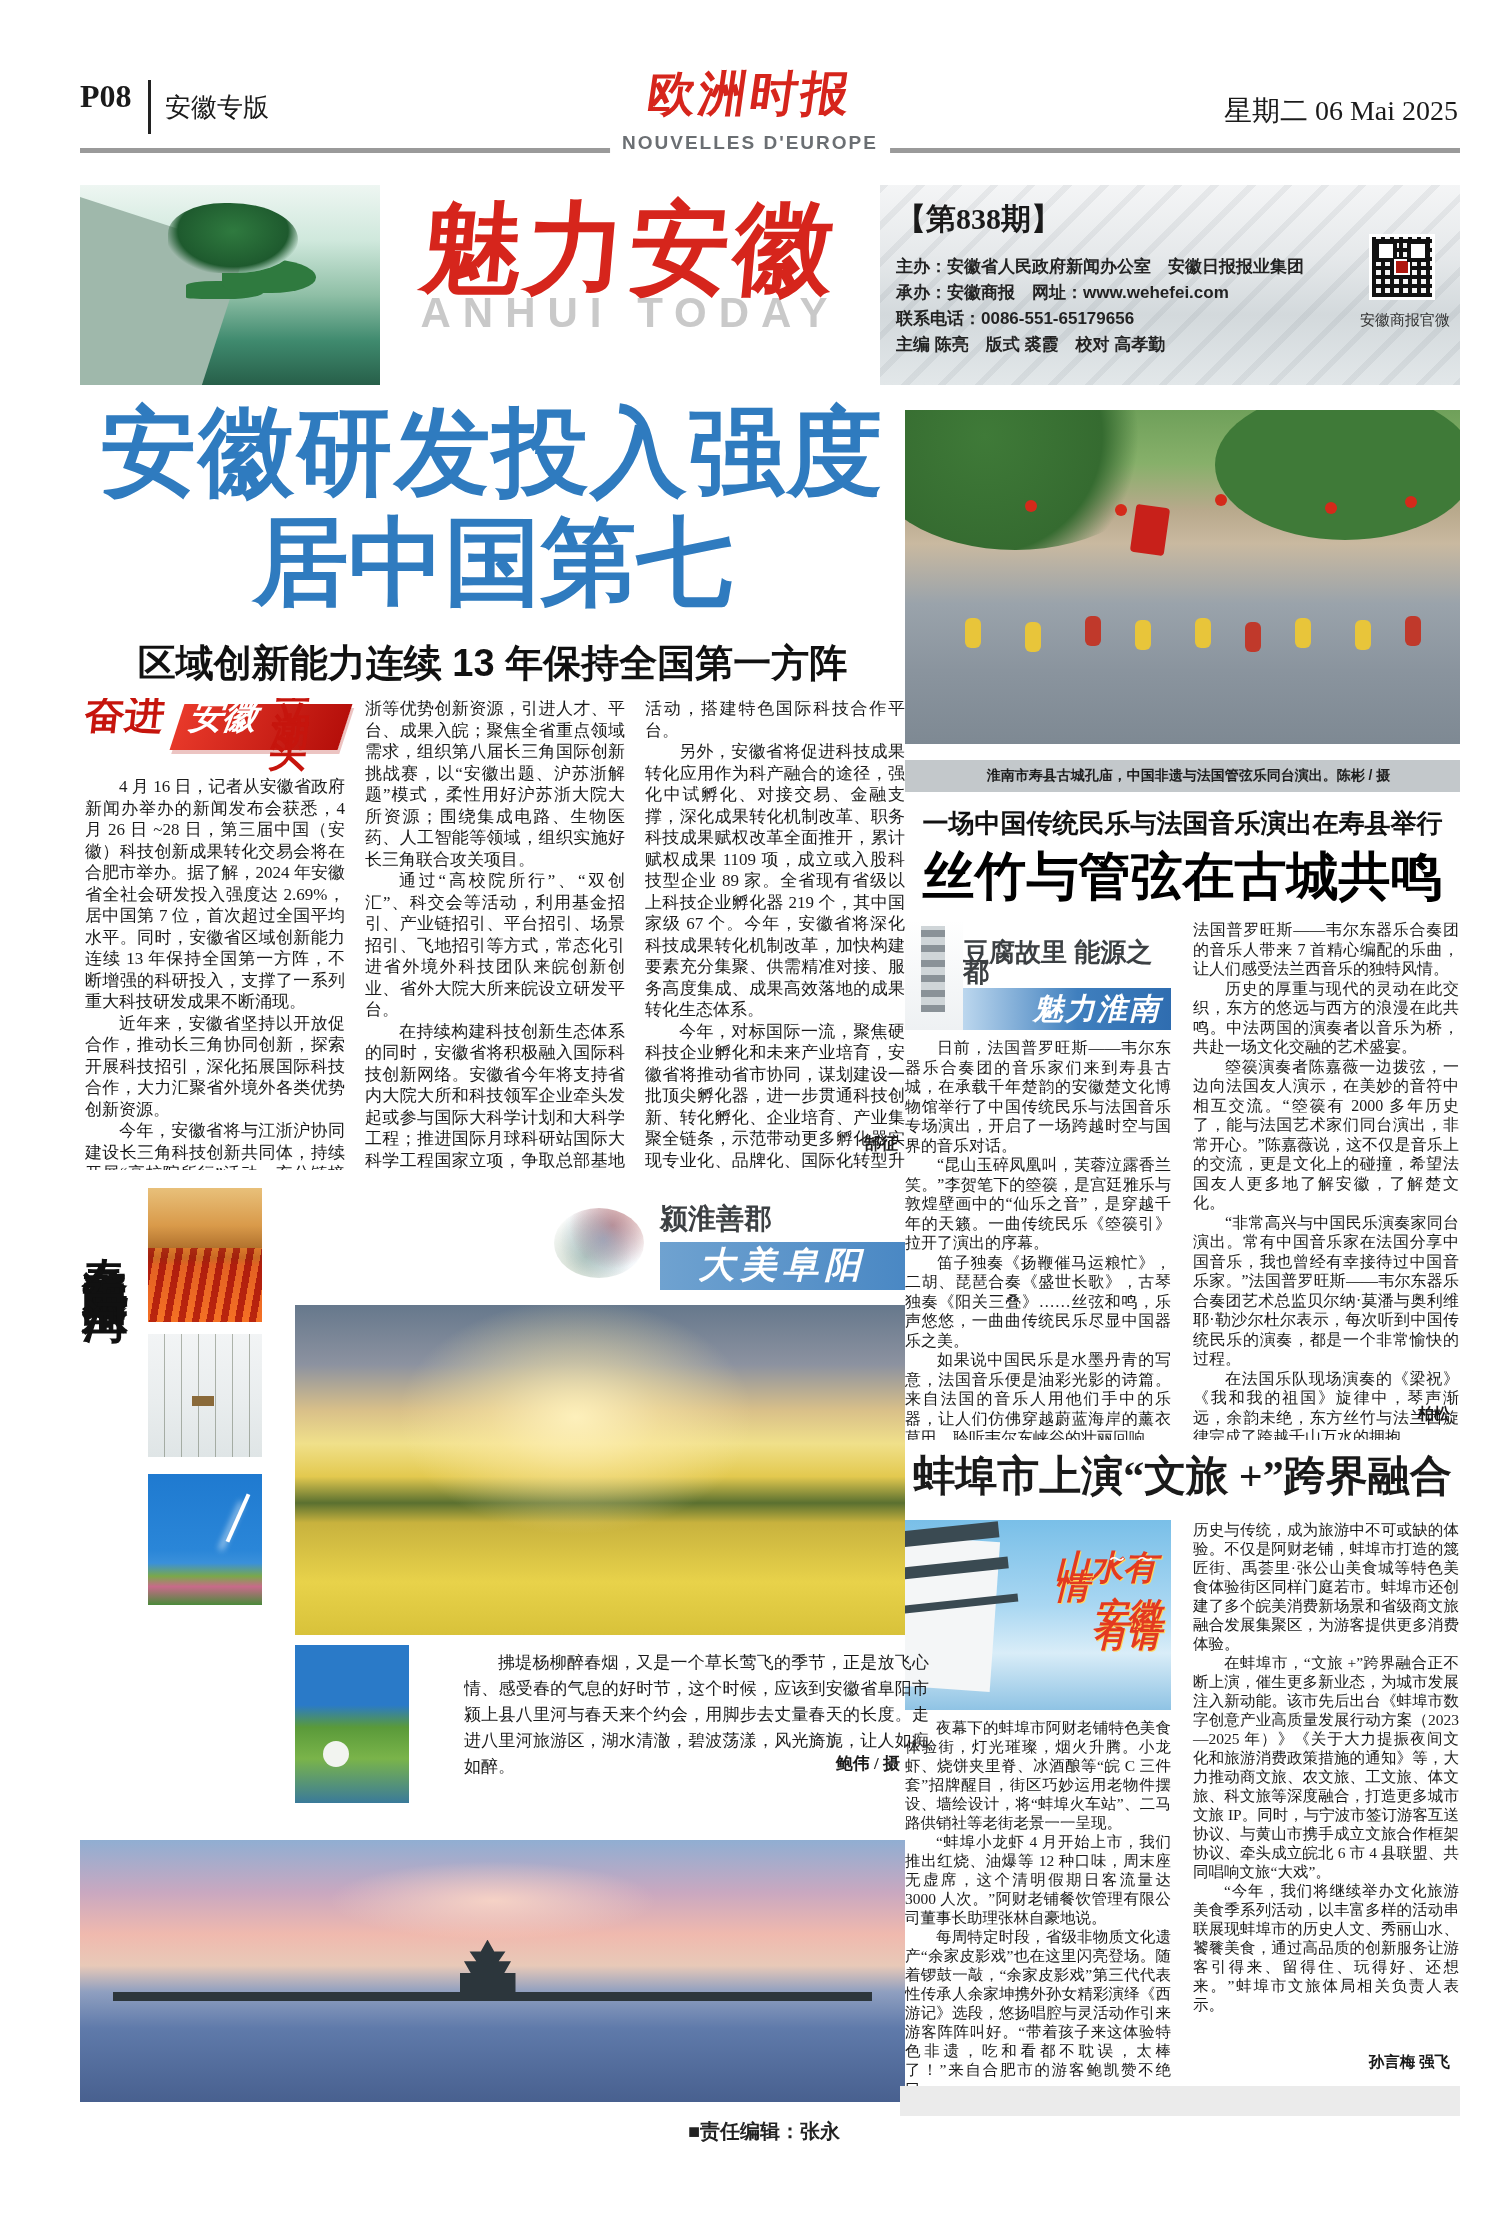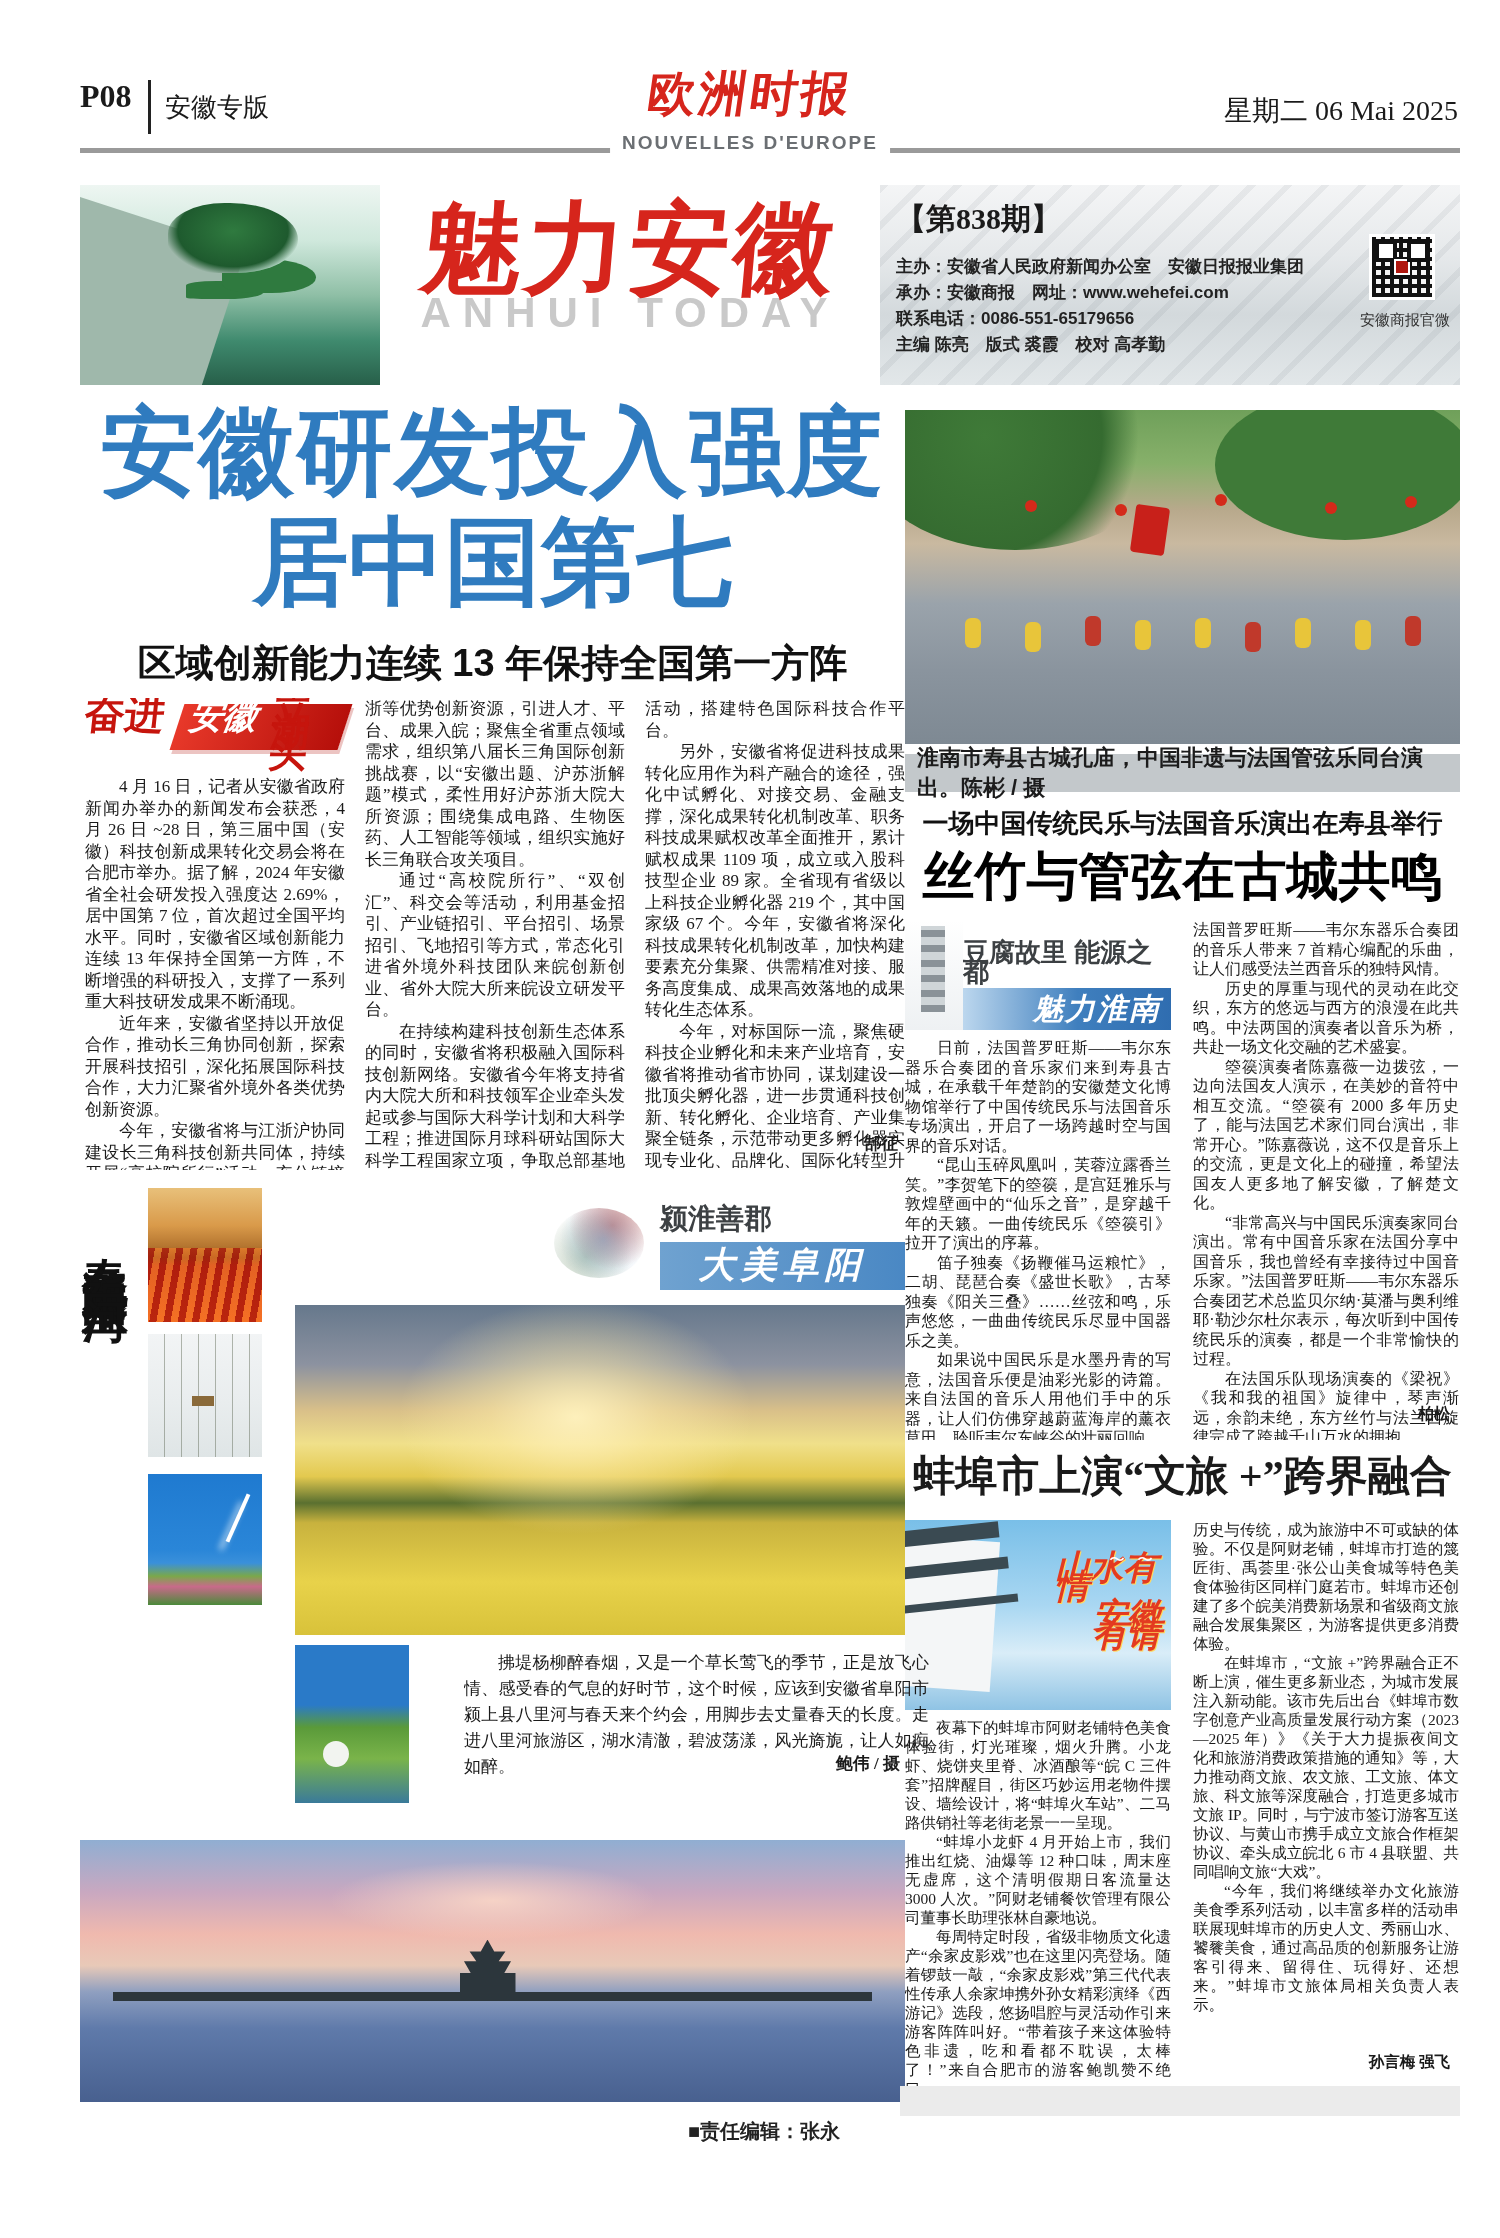--- a/index.html
+++ b/index.html
@@ -71,22 +71,22 @@
   .perf-img{position:absolute;inset:0 0 48px 0;overflow:hidden;
     background:linear-gradient(180deg,#6fa05a 0%,#87b06a 16%,#b8a98c 30%,#c9b9a0 40%,#9aa3ab 58%,#8a949e 78%,#7e8993 100%);}
   .perf-img::before{content:"";position:absolute;left:-40px;top:-50px;width:300px;height:190px;border-radius:50%;
     background:radial-gradient(circle at 40% 40%,#3f7a38 0%,#356b30 55%,rgba(53,107,48,0) 72%);
     box-shadow:330px 10px 0 -20px #3f7a38;}
   .perf-img::after{content:"";position:absolute;left:60px;top:208px;width:16px;height:30px;border-radius:6px;background:#e8c53a;
     box-shadow:60px 4px 0 #e8c53a,120px -2px 0 #c0392b,170px 2px 0 #e8c53a,230px 0 0 #e8c53a,280px 4px 0 #c0392b,330px 0 0 #e8c53a,390px 2px 0 #e8c53a,440px -2px 0 #c0392b;}
   .perf .lantern{position:absolute;left:120px;top:90px;width:12px;height:12px;border-radius:50%;background:#d42a1a;
     box-shadow:90px 4px 0 #d42a1a,190px -6px 0 #d42a1a,300px 2px 0 #d42a1a,380px -4px 0 #d42a1a;}
   .perf .flag{position:absolute;left:228px;top:96px;width:34px;height:48px;background:#c8201a;transform:rotate(8deg);border-radius:4px;}
-  .perf-cap{position:absolute;left:0;right:0;bottom:0;height:38px;background:#c3c8cb;display:flex;align-items:center;justify-content:center;
-    font-family:"Liberation Sans","DejaVu Sans",sans-serif;font-size:22px;font-weight:bold;color:#1c1c1c;padding-left:12px;}
+  .perf-cap{position:absolute;left:0;right:0;bottom:0;height:32px;background:#c3c8cb;display:flex;align-items:center;justify-content:center;
+    font-family:"Liberation Sans","DejaVu Sans",sans-serif;font-size:14px;font-weight:bold;color:#1c1c1c;padding-left:12px;}
 
   
   .music-kicker{position:absolute;left:905px;top:806px;width:555px;text-align:center;font-family:"Liberation Sans","DejaVu Sans",sans-serif;font-size:26px;font-weight:600;color:#111;}
   .music-head{position:absolute;left:905px;top:842px;width:555px;text-align:center;font-size:52px;font-weight:bold;color:#000;white-space:nowrap;}
   .cols-music{left:905px;top:920px;width:555px;height:520px;gap:22px;font-size:16px;line-height:19.5px;}
   .cols-music .col{width:266px;}
 
   .hn-logo{display:flex;height:110px;margin-bottom:8px;align-items:stretch;}
   .hn-tower{width:58px;position:relative;background:linear-gradient(180deg,#fff 0%,#eef1f3 100%);}
   .hn-tower::before{content:"";position:absolute;left:16px;top:6px;width:24px;height:86px;

